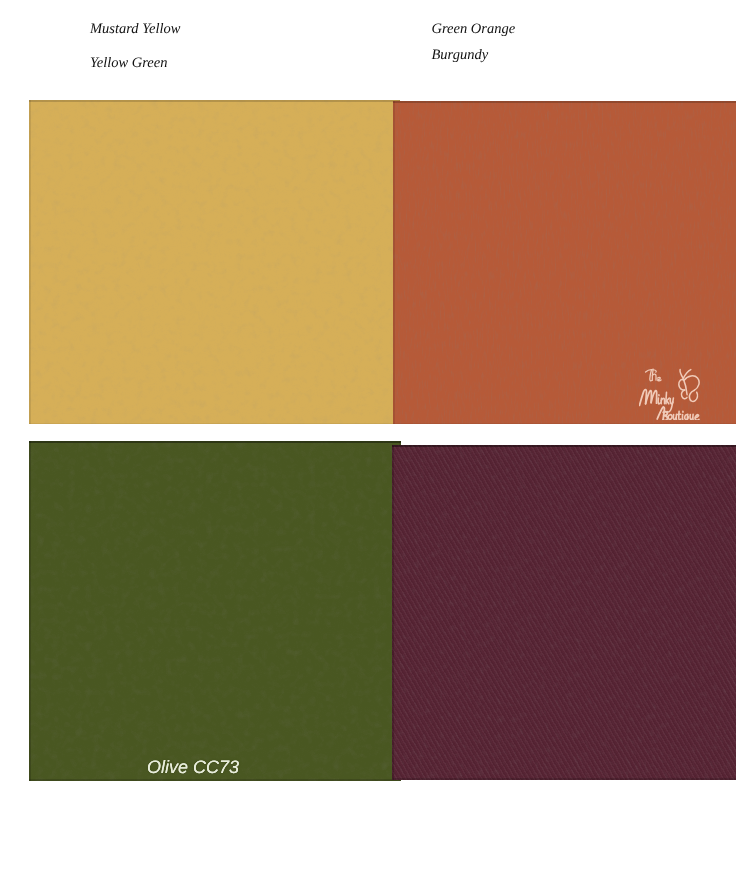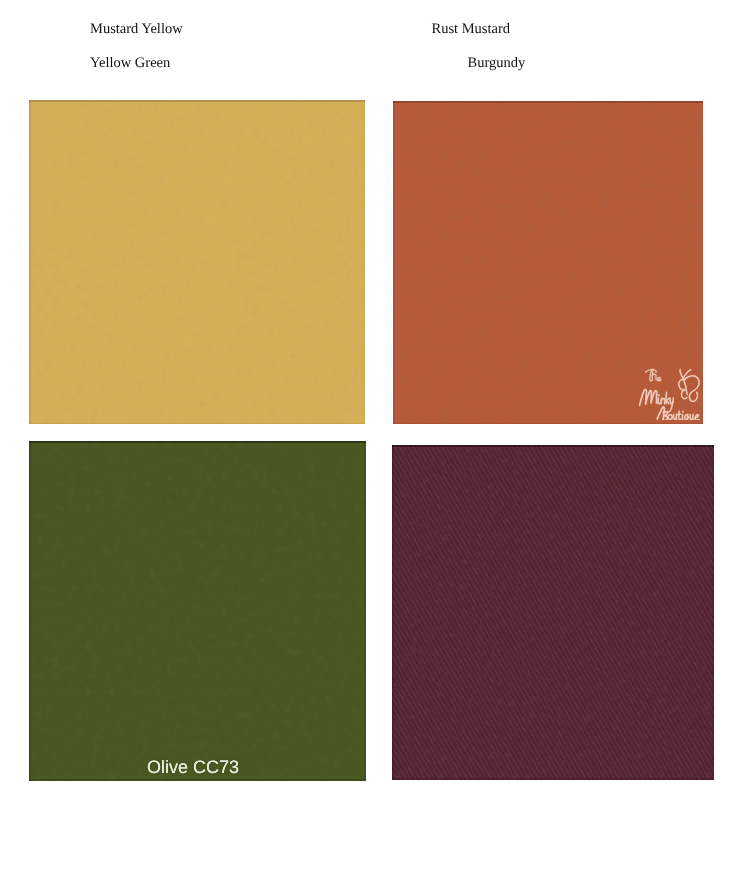--- a/index.html
+++ b/index.html
@@ -1,27 +1,27 @@
 <!DOCTYPE html>
 <html><head>
 <meta charset="utf-8">
 <style>
   html,body{margin:0;padding:0;}
   body{width:736px;height:869px;background:#ffffff;overflow:hidden;
        font-family:"Liberation Serif", serif;
        -webkit-font-smoothing:antialiased;}
-  .page{position:relative;width:736px;height:869px;background:#fff;}
+  .page{position:relative;width:736px;height:869px;background:#fff;font-style:italic;}
 
   .caption{position:absolute;font-family:"Liberation Serif", serif;
            font-size:14.5px;line-height:1;color:#111111;white-space:nowrap;
            -webkit-font-smoothing:antialiased;
            text-rendering:geometricPrecision;
            will-change:opacity;opacity:.999;}
 
-  .swatch{position:absolute;overflow:hidden;}
+  .swatch{position:absolute;overflow:hidden;padding-left:35px;}
   .tex{position:absolute;inset:0;}
   
   .edge{position:absolute;inset:0;pointer-events:none;
         box-shadow:inset 0 2px 0 rgba(0,0,0,.20),
                    inset 2px 0 0 rgba(0,0,0,.09),
                    inset 0 -1px 0 rgba(0,0,0,.05),
                    inset -1px 0 0 rgba(0,0,0,.04);}
   .edge.light{box-shadow:inset 0 2px 0 rgba(0,0,0,.155),
                          inset 2px 0 0 rgba(0,0,0,.09),
                          inset 0 -1px 0 rgba(0,0,0,.05),
@@ -91,23 +91,23 @@
       <feComponentTransfer>
           <feFuncA type="linear" slope="0.11" intercept="0"></feFuncA>
         </feComponentTransfer>
     </filter>
   </defs>
 </svg>
 
 <div class="page">
 
   <div class="caption" style="left:90px;top:22px;">Mustard Yellow</div>
-  <div class="caption" style="left:431.5px;top:22px;">Rust Mustard</div>
+  <div class="caption" style="left:431.5px;top:22px;">Green Orange</div>
   <div class="caption" style="left:90px;top:56px;">Yellow Green</div>
-  <div class="caption" style="left:431.5px;top:56px;margin-left:36px;">Burgundy</div>
+  <div class="caption" style="left:431.5px;top:48px;">Burgundy</div>
 
   <div class="swatch" style="left:29px;top:100px;width:336px;height:324px;background:#d6af58;">
     <div class="tex">
       <svg>
           <rect width="100%" height="100%" filter="url(#fWeave)"></rect>
           <rect width="100%" height="100%" filter="url(#fSpeck)"></rect>
         </svg>
     </div>
     <div class="edge light"></div>
   </div>

